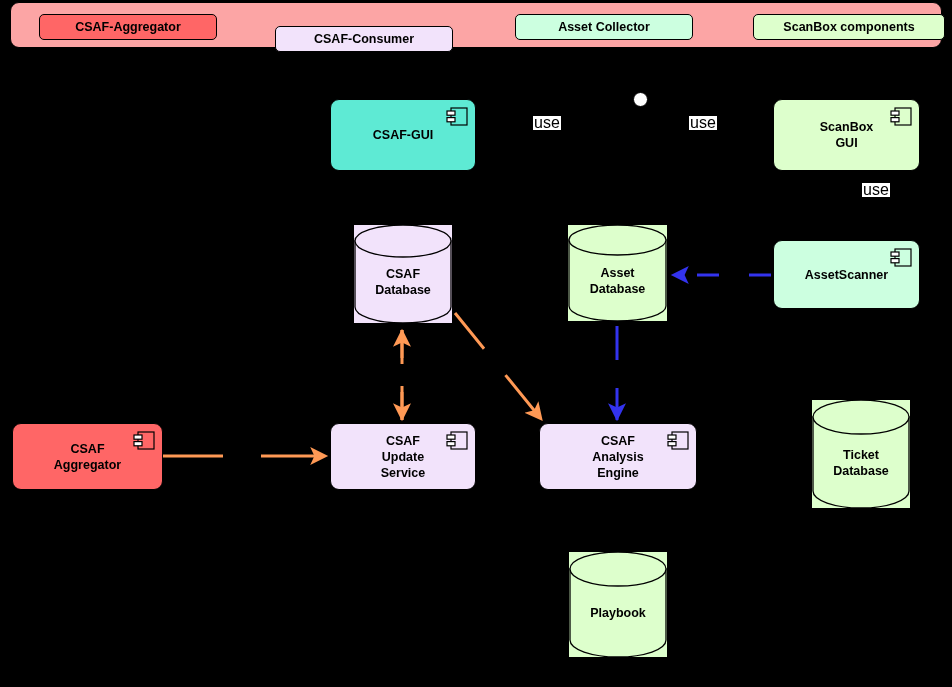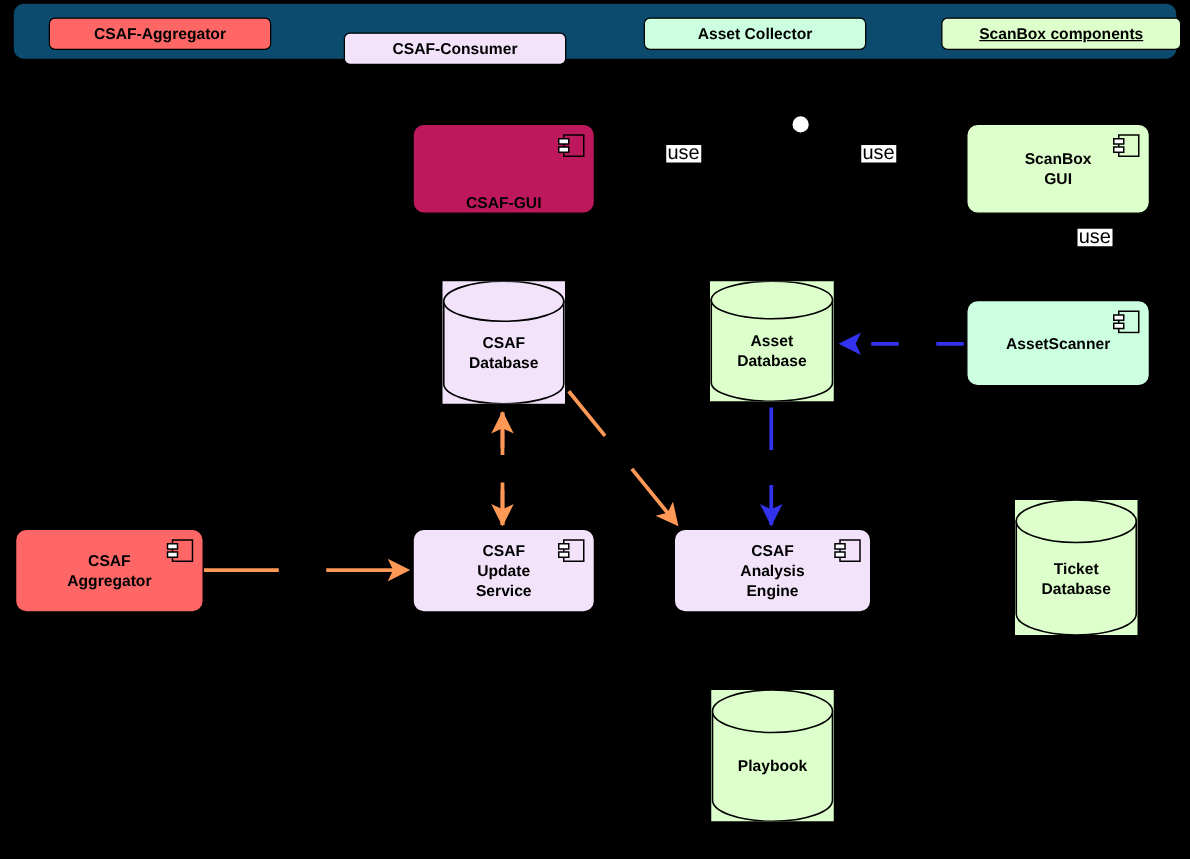--- a/index.html
+++ b/index.html
@@ -22,21 +22,21 @@
     height: 687px;
   }
 
   
   .legend-bar {
     position: absolute;
     left: 10px;
     top: 2px;
     width: 932px;
     height: 46px;
-    background: #0c4a6e;
+    background: #fca5a5;
     border: 1px solid #000000;
     border-radius: 9px;
     box-sizing: border-box;
   }
   .legend-item {
     position: absolute;
     top: 11px;
     height: 26px;
     border: 1px solid #000000;
     border-radius: 5px;
@@ -146,26 +146,26 @@
 <div class="legend-bar">
   <div class="legend-item" style="left: 28px; width: 178px; background: rgb(255, 102, 102);">
     <span>CSAF-Aggregator</span>
   </div>
   <div class="legend-item" style="left: 264px; width: 178px; background: rgb(242, 227, 251); margin-top: 12px;">
     <span>CSAF-Consumer</span>
   </div>
   <div class="legend-item" style="left: 504px; width: 178px; background: rgb(204, 255, 224); text-align: center;">
     <span>Asset Collector</span>
   </div>
-  <div class="legend-item" style="left: 742px; width: 192px; background: rgb(221, 255, 204); text-decoration: underline;">
+  <div class="legend-item" style="left: 742px; width: 192px; background: rgb(221, 255, 204);">
     <span>ScanBox components</span>
   </div>
 </div>
 
-<div class="component" style="left: 330px; top: 99px; width: 146px; height: 72px; background: #be185d; align-items: flex-end;">
+<div class="component" style="left: 330px; top: 99px; width: 146px; height: 72px; background: #5eead4;">
   <span class="label">CSAF-GUI</span>
   <svg class="comp-icon" viewBox="0 0 22 19">
     <rect x="5" y="1" width="16" height="17" fill="none" stroke="#000" stroke-width="1.2"></rect>
     <rect x="1" y="4" width="8" height="4.2" fill="#fff" stroke="#000" stroke-width="1.2"></rect>
     <rect x="1" y="10.6" width="8" height="4.2" fill="#fff" stroke="#000" stroke-width="1.2"></rect>
   </svg>
 </div>
 
 <div class="component" style="left: 773px; top: 99px; width: 147px; height: 72px; background: rgb(221, 255, 204);">
   <span class="label">ScanBox<br>GUI</span>

